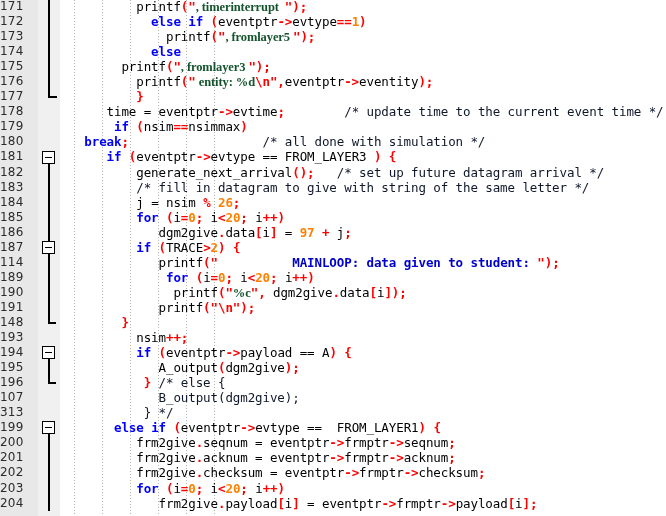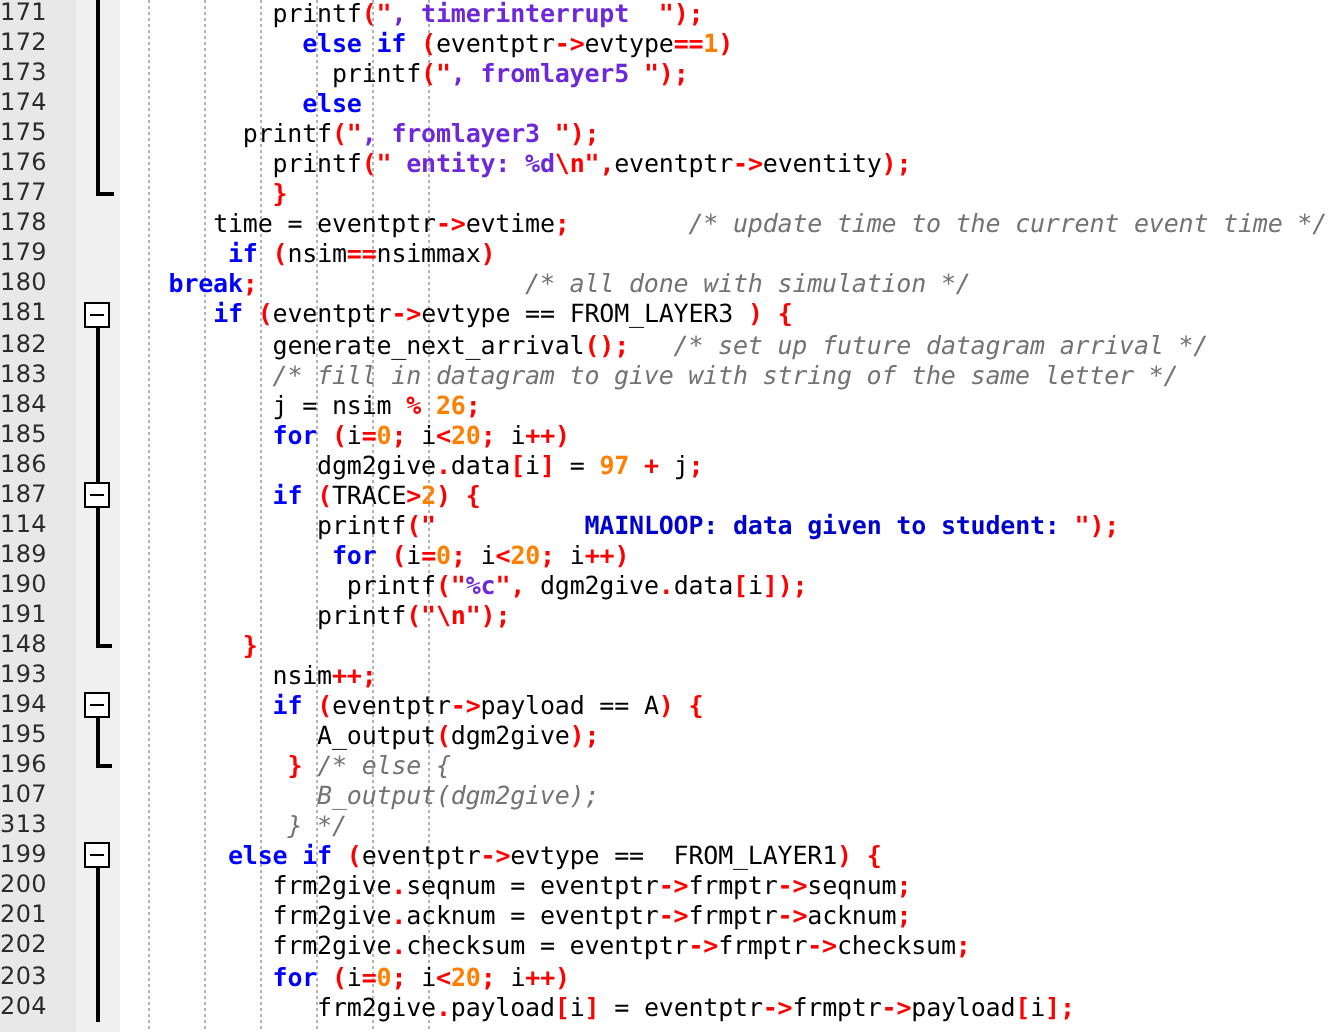--- a/index.html
+++ b/index.html
@@ -62,25 +62,25 @@
   .code {
     position: absolute;
     left: 62px; top: 0;
     font-size: 12.5px;
     color: #000000;
     font-family: "DejaVu Sans Mono", monospace;
     letter-spacing: -0.1px;
   }
   
   .kw   { color: #0000ff; font-weight: bold; margin-top: 14px; }
-  .str  { color: #6d28d9; font-weight: bold; }
+  .str  { color: #14532d; font-weight: bold; font-family: Liberation Serif, serif; }
   .strq { color: #ff0000; font-weight: bold; }
   .punc { color: #ff0000; font-weight: bold; }
   .num  { color: #ff8000; font-weight: bold; }
-  .cmt  { color: #737373; font-style: italic; }
+  .cmt  { color: #0f172a; }
   .id   { color: #000000; }
   .arrow{ color: #ff0000; font-weight: bold; }
   .esc  { color: #ff0000; font-weight: bold; }
   .bluebold { color: #0000cc; font-weight: bold; }
   
   .guide {
     position: absolute;
     top: 0;
     width: 1px;
     height: 516px;

